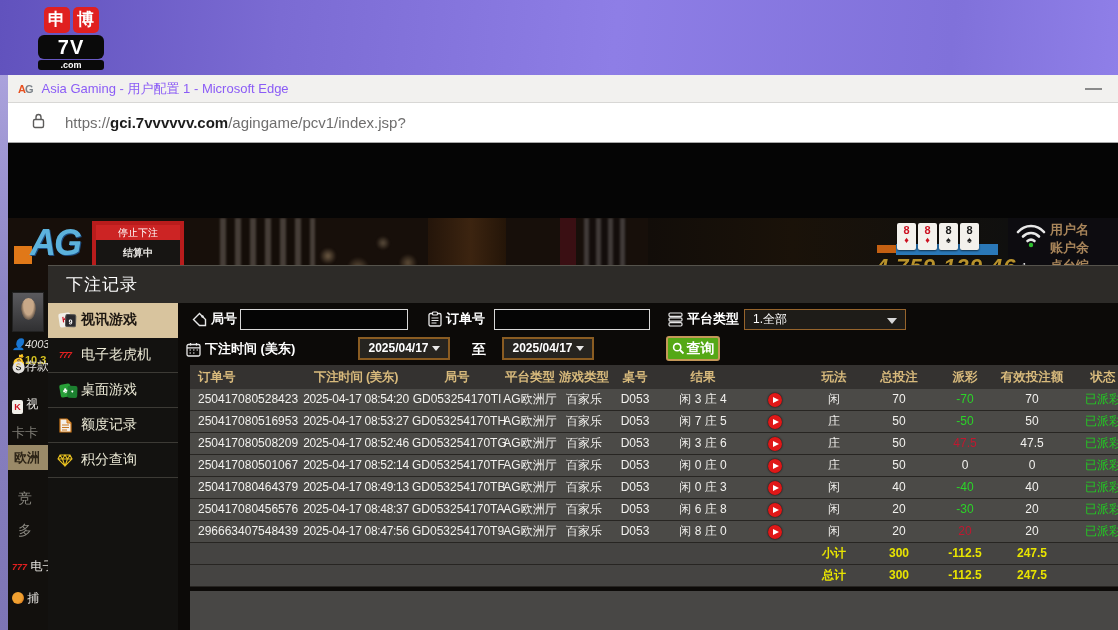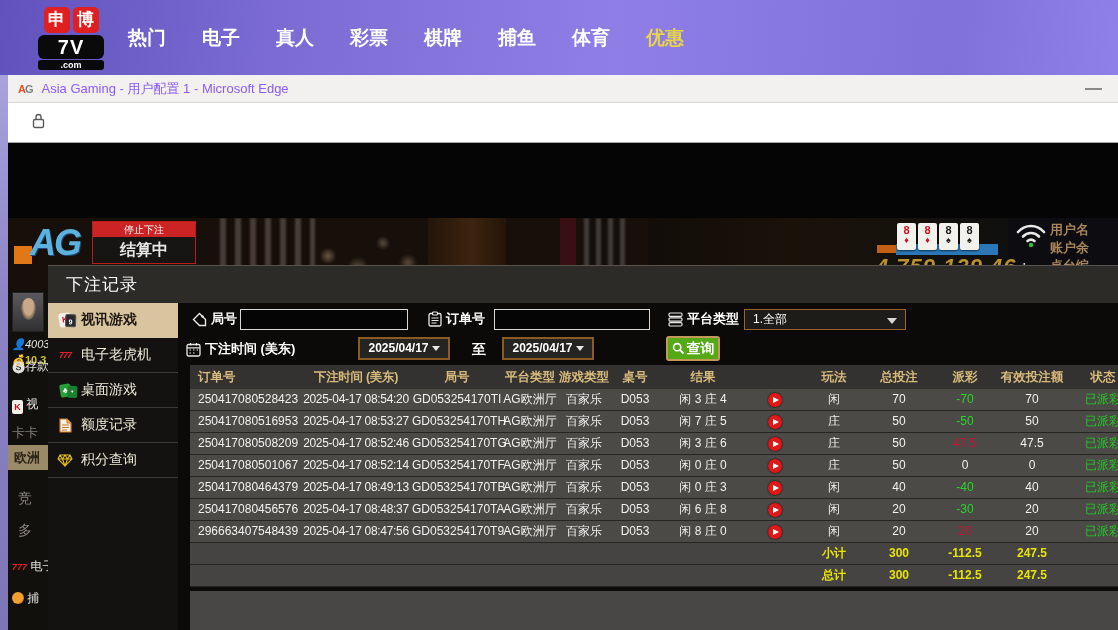--- a/index.html
+++ b/index.html
@@ -61,23 +61,23 @@
   .sc-dim { position:absolute; left:640px; top:0; width:360px; height:72px;
     background:linear-gradient(90deg,#120d09,#1a1209 40%,#10100f); }
   .sc-rightdark { position:absolute; left:1000px; top:0; width:110px; height:72px; background:#0d0c10; }
 
   .ag-logo { position:absolute; left:4px; top:4px; width:95px; height:64px; }
   .ag-orange { position:absolute; left:2px; top:24px; width:18px; height:18px; background:#e07818; }
   .ag-text { position:absolute; left:18px; top:0; font-size:36px; font-weight:bold; font-style:italic;
     color:#5cb2dc; text-shadow:1px 1px 0 #1c4c80; letter-spacing:-2px; }
   .ag-caption { position:absolute; left:50px; top:42px; font-size:6px; color:#9a938a; letter-spacing:1px; }
 
-  .stop-banner { position:absolute; left:84px; top:3px; width:104px; border:1px solid #b91c1c; }
+  .stop-banner { position:absolute; left:84px; top:3px; width:92px; border:4px solid #b91c1c; }
   .stop-top { background:#cc2424; color:#fff; font-size:10px; text-align:center; line-height:15px; }
-  .stop-bottom { background:#171513; color:#e8e6e2; font-size:16px; font-weight:bold; text-align:center; line-height:26px; }
+  .stop-bottom { background:#171513; color:#e8e6e2; font-size:10px; font-weight:bold; text-align:center; line-height:26px; }
 
   .cards-row { position:absolute; left:889px; top:5px; display:flex; gap:2px; z-index:3; }
   .pcard { width:19px; height:27px; background:#f3f1ec; border-radius:2px; text-align:center;
     box-shadow:0 1px 2px rgba(0,0,0,.6); }
   .pcard .rk { display:block; font-size:11px; font-weight:bold; line-height:12px; margin-top:1px; }
   .pcard .st { display:block; font-size:9px; line-height:9px; }
   .pcard.red { color:#cc1020; } .pcard.black { color:#1a1a1a; }
   .bar-orange { position:absolute; left:869px; top:27px; width:19px; height:8px; background:#c46012; z-index:2; }
   .bar-blue { position:absolute; left:888px; top:26px; width:102px; height:11px; background:#2a78b8; z-index:2; }
   .jackpot { position:absolute; left:868px; top:36px; font-size:22px; font-weight:bold; font-style:italic;
@@ -192,50 +192,41 @@
 
   <div class="purple-bar">
     <div class="site-logo">
       <div class="logo-badges">
         <span class="logo-badge">申</span>
         <span class="logo-badge">博</span>
       </div>
       <div class="logo-name">7V</div>
       <div class="logo-tld">.com</div>
     </div>
-    <nav class="top-nav">
-      <span class="nav-item">热门</span>
-      <span class="nav-item">电子</span>
-      <span class="nav-item">真人</span>
-      <span class="nav-item">彩票</span>
-      <span class="nav-item">棋牌</span>
-      <span class="nav-item">捕鱼</span>
-      <span class="nav-item">体育</span>
-      <span class="nav-item hl">优惠</span>
-    </nav>
   </div>
 
   <div class="left-strip"></div>
 
   <div class="browser">
     <div class="titlebar">
       <span class="favicon">
           <span class="fa">A</span>
           <span class="fg">G</span>
         </span>
       <span class="tab-title">Asia Gaming - 用户配置 1 - Microsoft Edge</span>
       <span class="min-dash"></span>
     </div>
     <div class="urlbar">
       <span class="lock-icon">
         <svg width="13" height="16" viewBox="0 0 13 16">
             <rect x="1.5" y="6.5" width="10" height="8" rx="1.5" fill="none" stroke="#5c5b5a" stroke-width="1.4"></rect>
             <path d="M4 6.5 V4.2 A2.5 2.7 0 0 1 9 4.2 V6.5" fill="none" stroke="#5c5b5a" stroke-width="1.4"></path>
           </svg>
       </span>
+      <span class="url-text"><span class="dim">https://</span><span class="dom">gci.7vvvvvv.com</span><span class="dim">/agingame/pcv1/index.jsp?</span></span>
     </div>
 
     <div class="viewport">
 
       <div class="scene">
         <div class="sc-stripes"></div>
         <div class="sc-bokeh"></div>
         <div class="sc-pillar"></div>
         <div class="sc-redstrip"></div>
         <div class="sc-lightstripes"></div>

